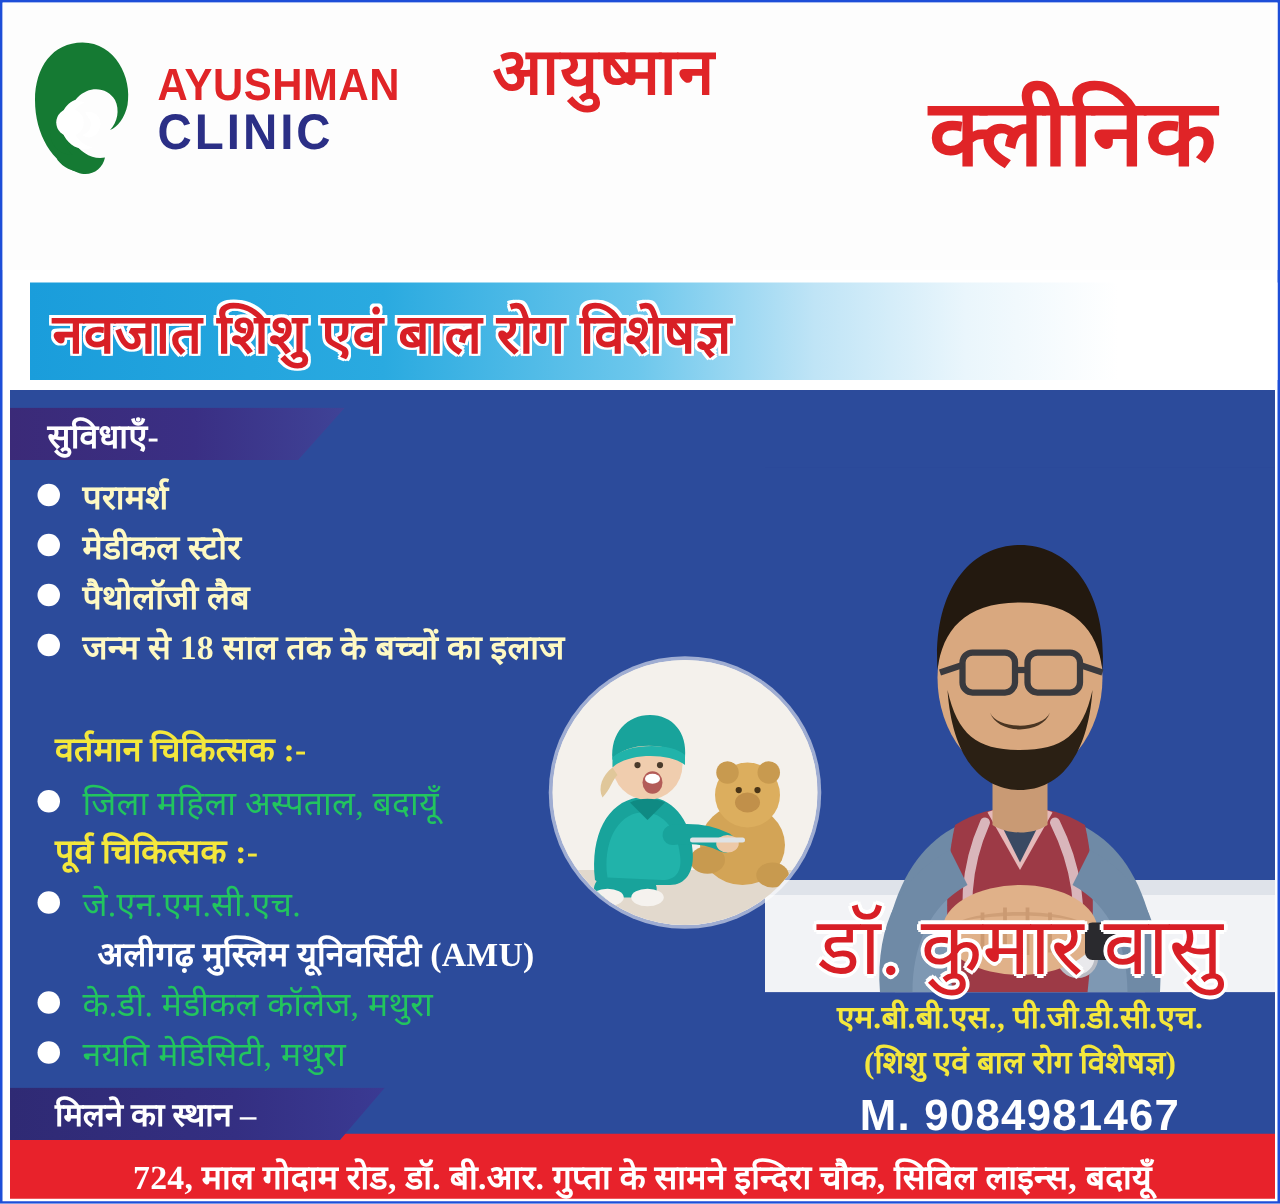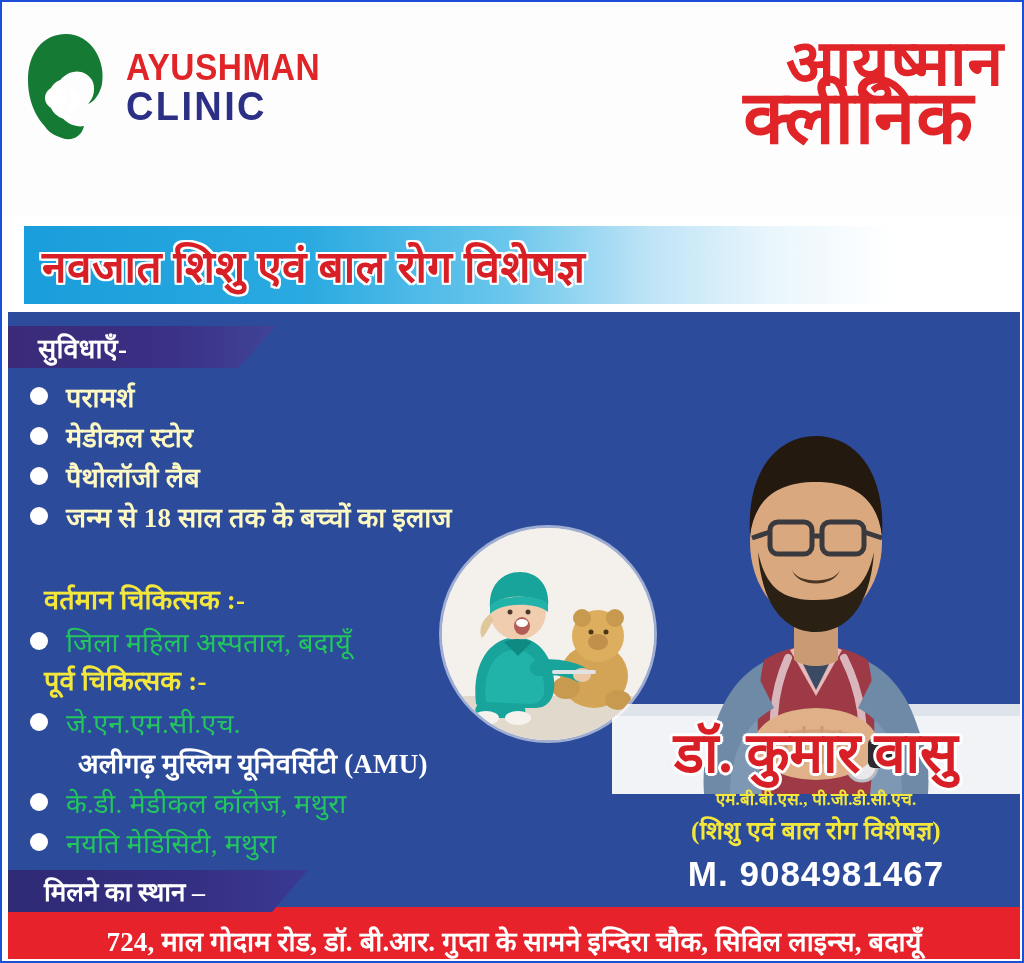--- a/index.html
+++ b/index.html
@@ -70,24 +70,24 @@
     position: absolute;
     right: 22px; top: 34px;
     width: 640px;
     text-align: center;
     color: #e02427;
     font-family: "Liberation Serif", serif;
     font-weight: 700;
     line-height: 0.88;
   }
   .hindi-title .t-line1 {
-    font-size: 64px;
+    font-size: 52px;
     display: block;
     letter-spacing: 1px;
-    text-align: right;
+    text-align: left;
     padding-left: 30px;
   }
   .hindi-title .t-line2 {
     font-size: 74px;
     display: block;
     letter-spacing: 1px;
     text-align: right;
     padding-right: 30px;
     margin-top: -6px;
   }
@@ -237,34 +237,34 @@
   
   .doc-name-block {
     position: absolute;
     left: 604px; top: 412px;
     width: 408px;
     text-align: center;
     z-index: 6;
   }
   .doc-name {
     font-family: "Liberation Serif", serif;
-    font-weight: 700;
-    font-size: 56px;
+    font-weight: 400;
+    font-size: 64px;
     color: #d81f26;
     line-height: 1.05;
     text-shadow:
       -2px -2px 0 #fff, 2px -2px 0 #fff,
       -2px 2px 0 #fff, 2px 2px 0 #fff,
       0 -3px 0 #fff, 0 3px 0 #fff,
       -3px 0 0 #fff, 3px 0 0 #fff;
   }
   .doc-quals {
     font-family: "Liberation Serif", serif;
     font-weight: 700;
-    font-size: 17px;
+    font-size: 25px;
     color: #f4e73c;
     margin-top: 4px;
     letter-spacing: 0.2px;
   }
   .doc-spec {
     font-family: "Liberation Serif", serif;
     font-weight: 700;
     font-size: 25px;
     color: #f4e73c;
     margin-top: 2px;

